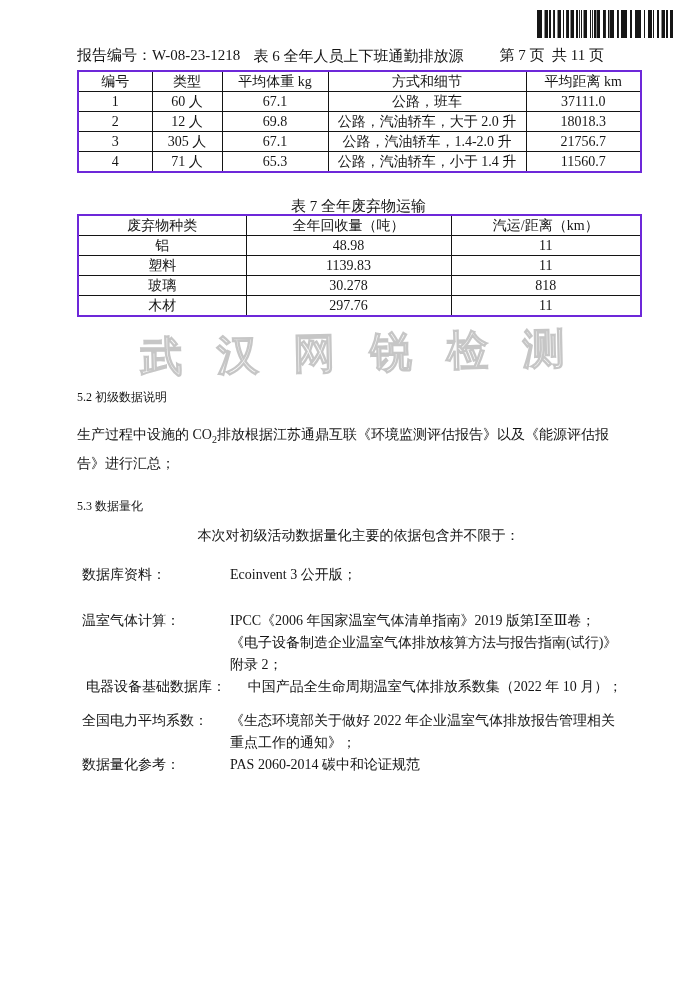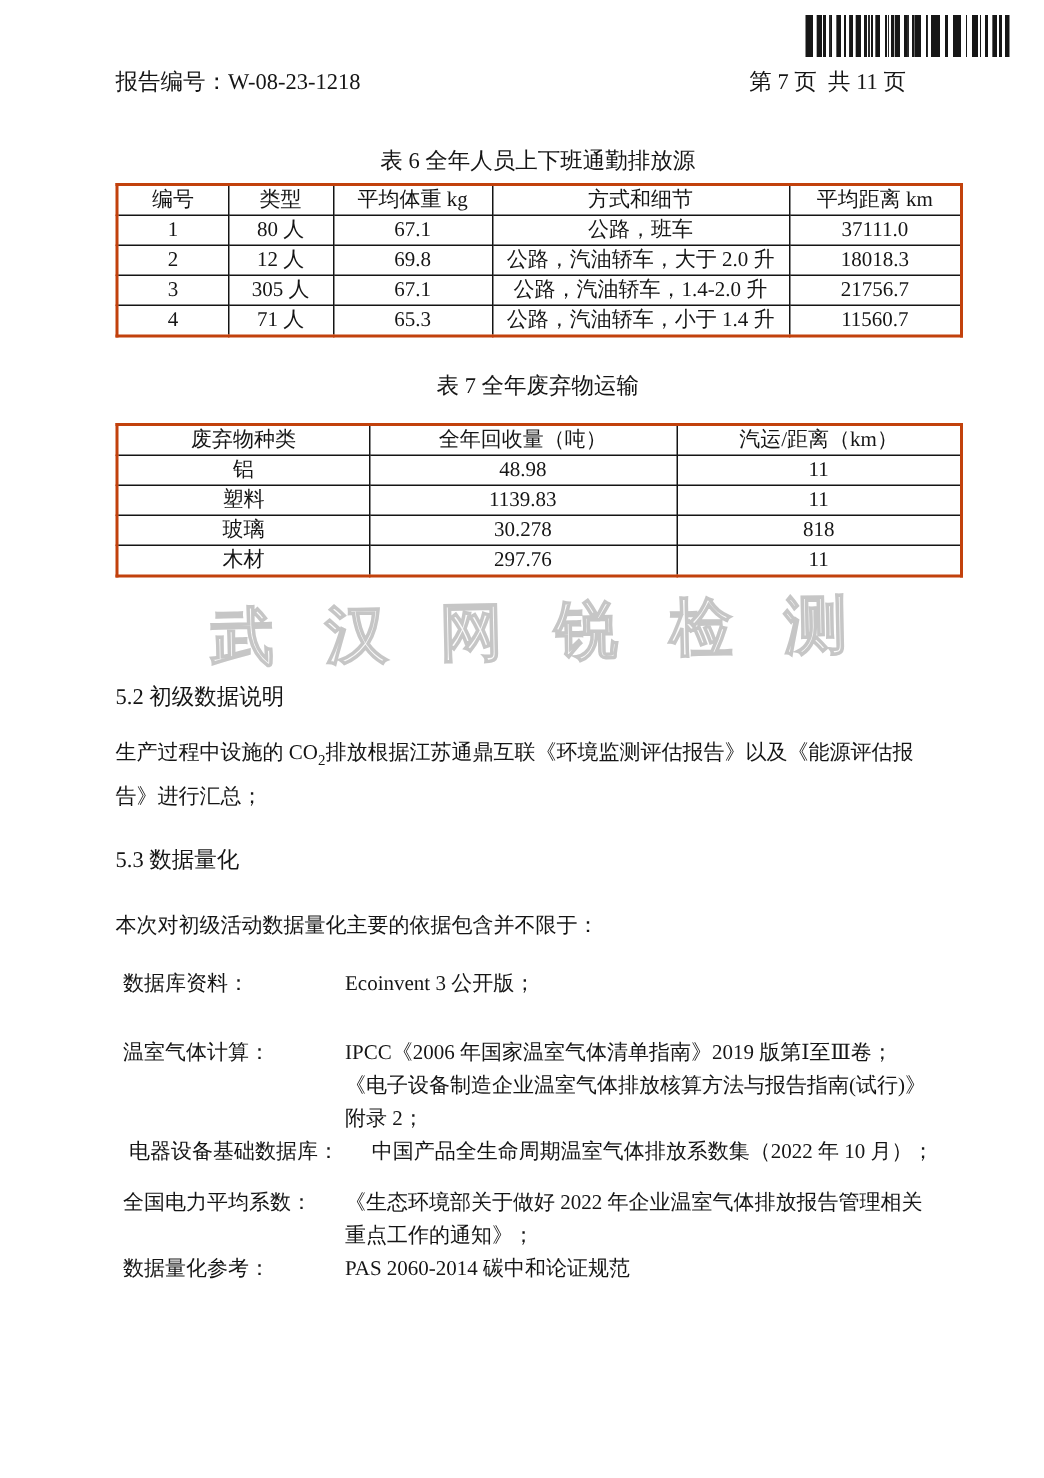--- a/index.html
+++ b/index.html
@@ -17,59 +17,59 @@
       repeating-linear-gradient(90deg,#2a2a2a 0 1px,transparent 1px 4px,#161616 5px 8px,transparent 8px 13px);
   }
   
   .header-row {
     position:absolute; top:46px; left:77px; right:56px;
     display:flex; justify-content:space-between;
     font-size:15px; line-height:18px; white-space:pre;
   }
   .header-row .page-ind { margin-right:36px; }
 
-  .content { padding:100px 56px 0 77px; }
+  .content { padding:48px 56px 0 77px; }
 
   .tbl-title { text-align:center; font-size:15px; line-height:16px; margin:0; }
   #title7 { margin-top:25px; }
 
   table { border-collapse:collapse; table-layout:fixed; width:563px; background:#fff; }
   #table6 { margin-top:6px; }
-  #table7 { margin-top:16px; }
+  #table7 { margin-top:0; }
   th,td {
     border:1.5px solid #141414; font-weight:normal; font-size:14px;
     text-align:center; vertical-align:middle; height:19px; line-height:17px;
     padding:0 2px; overflow:hidden; white-space:nowrap;
   }
-  table { border:2px solid #c2410c; }
+  table { border:2px solid #6d28d9; }
   #table6 col:nth-child(1){width:74px;}
   #table6 col:nth-child(2){width:70px;}
   #table6 col:nth-child(3){width:106px;}
   #table6 col:nth-child(4){width:198px;}
   #table6 col:nth-child(5){width:115px;}
   #table7 col:nth-child(1){width:168px;}
   #table7 col:nth-child(2){width:205px;}
   #table7 col:nth-child(3){width:190px;}
 
   
   .watermark {
     height:64px; margin-top:4px; display:flex; align-items:center; justify-content:center;
     font-size:42px; letter-spacing:12px; font-weight:bold;
     color:#fbfbfb;
     -webkit-text-stroke:1px #c6c6c6;
     transform:rotate(-1.2deg);
     user-select:none; white-space:pre;
   }
 
-  .sec-heading { font-size:15px; line-height:20px; margin:0; font-weight:normal; }
+  .sec-heading { font-size:12px; line-height:20px; margin:0; font-weight:normal; }
   #h52 { margin-top:2px; }
   #h53 { margin-top:20px; }
 
   .body-para { font-size:14px; line-height:24px; margin:16px 0 0 0; white-space:pre-line; }
-  #para53 { margin-top:23px; line-height:22px; }
+  #para53 { margin-top:9px; line-height:22px;text-align:center; }
   sub { font-size:10px; }
 
   .def-list { margin-top:17px; padding-left:5px; }
   .def-row { display:flex; font-size:14px; line-height:22px; }
   .def-row:nth-child(1) { margin-bottom:24px; }
   .def-row:nth-child(3) { margin-bottom:12px;text-align:center; }
   .def-label { width:148px; flex:0 0 148px; }
   .def-value { flex:1; white-space:pre-line; }
 </style>
 </head>
@@ -100,21 +100,21 @@
             <th>编号</th>
             <th>类型</th>
             <th>平均体重 kg</th>
             <th>方式和细节</th>
             <th>平均距离 km</th>
           </tr>
       </thead>
       <tbody>
           <tr>
             <td>1</td>
-            <td>80 人</td>
+            <td>60 人</td>
             <td>67.1</td>
             <td>公路，班车</td>
             <td>37111.0</td>
           </tr>
           <tr>
             <td>2</td>
             <td>12 人</td>
             <td>69.8</td>
             <td>公路，汽油轿车，大于 2.0 升</td>
             <td>18018.3</td>

